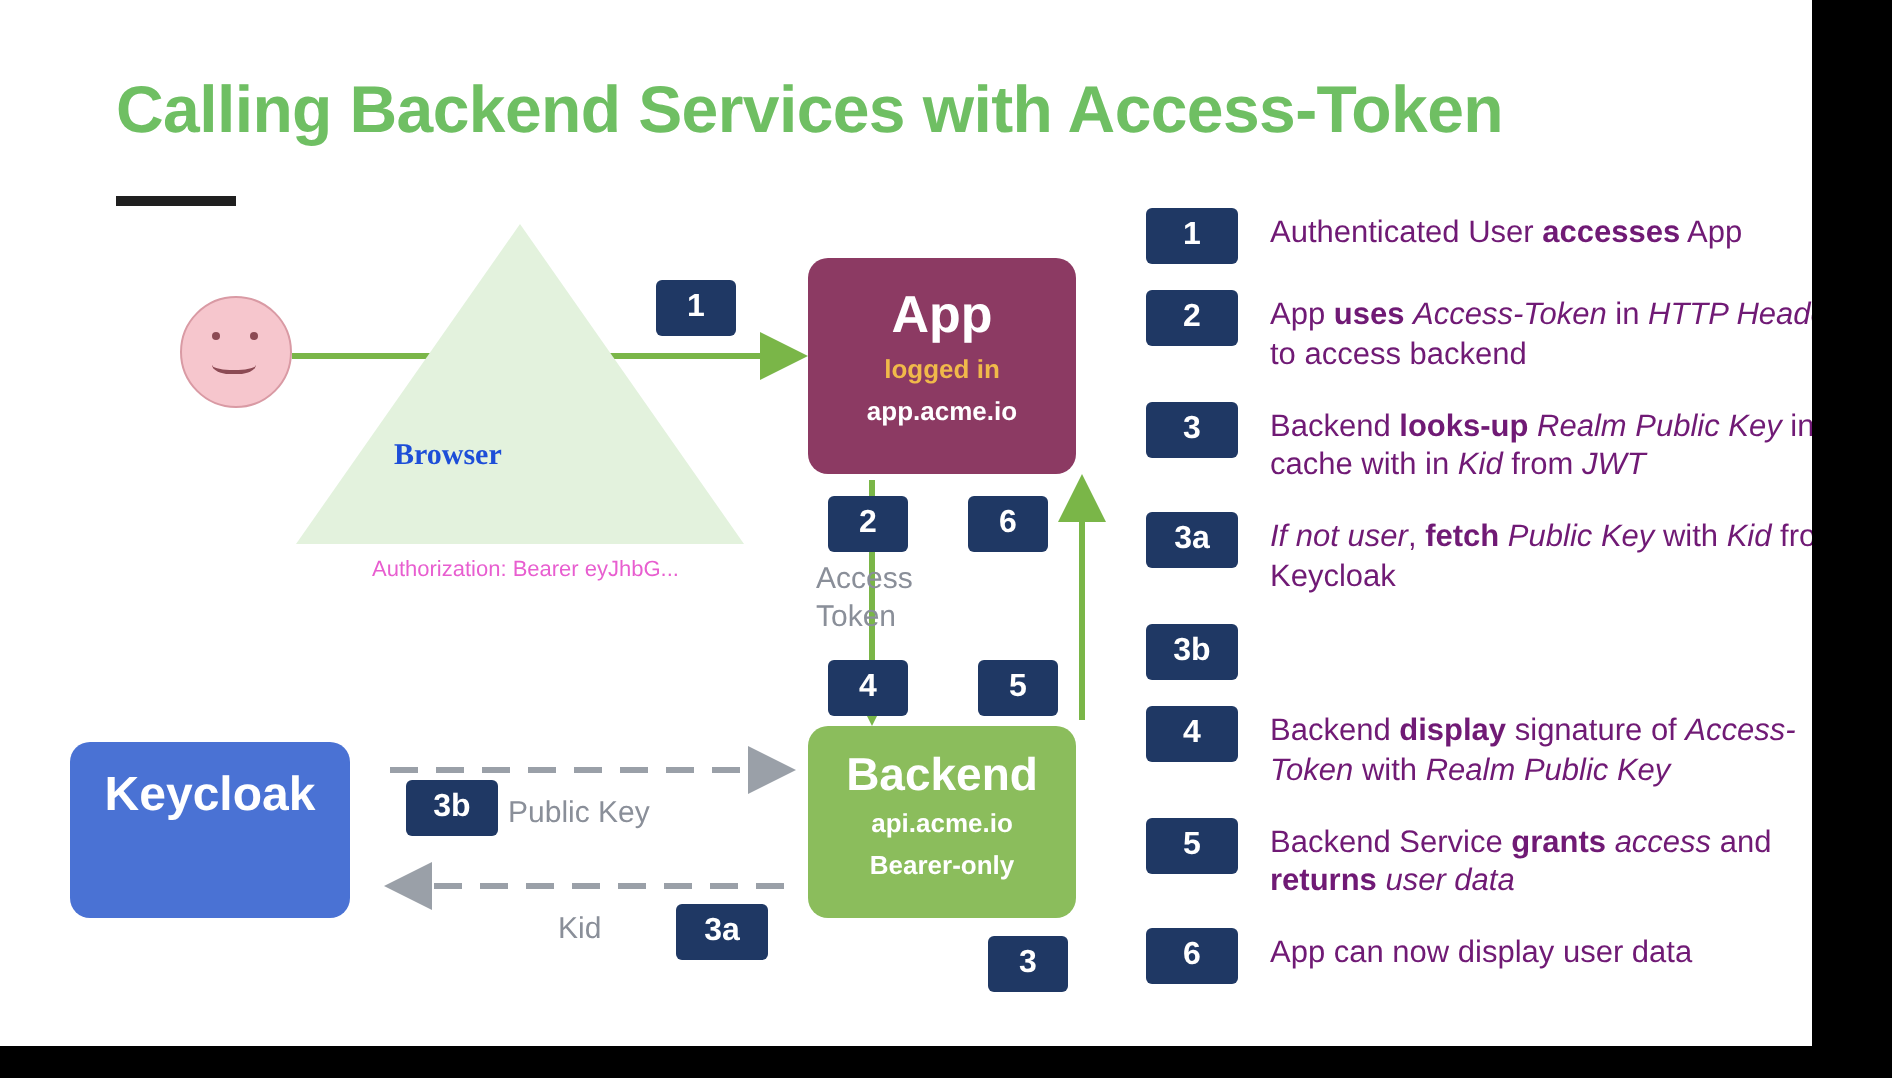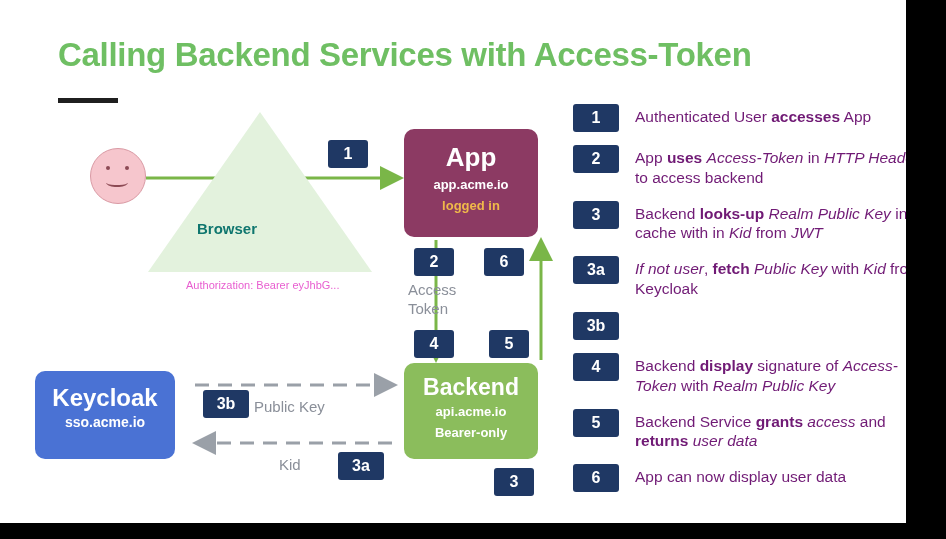--- a/index.html
+++ b/index.html
@@ -54,21 +54,22 @@
     border-left: 112px solid transparent;
     border-right: 112px solid transparent;
     border-bottom: 160px solid #e3f2dd;
   }
   .browser-label {
     position: absolute;
     left: 197px;
     top: 220px;
     font-size: 15px;
     font-weight: bold;
-    color: #0f766e;
+    color: #1d4ed8;
+    font-family: Liberation Serif, serif;
   }
   .auth-header {
     position: absolute;
     left: 172px;
     top: 279px;
     font-size: 11px;
     color: #e85ed0;
     white-space: nowrap;
     margin-left: 14px;
   }
@@ -282,33 +283,32 @@
   <div class="auth-header">Authorization: Bearer eyJhbG...</div>
 
   <div class="smiley">
     <span class="eye l"></span>
     <span class="eye r"></span>
     <span class="mouth"></span>
   </div>
 
   <div class="box box-app">
     <div class="b-title">App</div>
+    <div class="b-sub logged">logged in</div>
     <div class="b-sub">app.acme.io</div>
-    <div class="b-sub logged">logged in</div>
   </div>
 
   <div class="box box-backend">
     <div class="b-title">Backend</div>
     <div class="b-sub">api.acme.io</div>
     <div class="b-sub">Bearer-only</div>
   </div>
 
   <div class="box box-keycloak">
     <div class="b-title">Keycloak</div>
-    <div class="b-sub">sso.acme.io</div>
   </div>
 
   <div class="chip w1 chip-1">1</div>
   <div class="chip w1 chip-2">2</div>
   <div class="chip w1 chip-6">6</div>
   <div class="chip w1 chip-4">4</div>
   <div class="chip w1 chip-5">5</div>
   <div class="chip w1 chip-3d">3</div>
   <div class="chip w2 chip-3b">3b</div>
   <div class="chip w2 chip-3a">3a</div>

